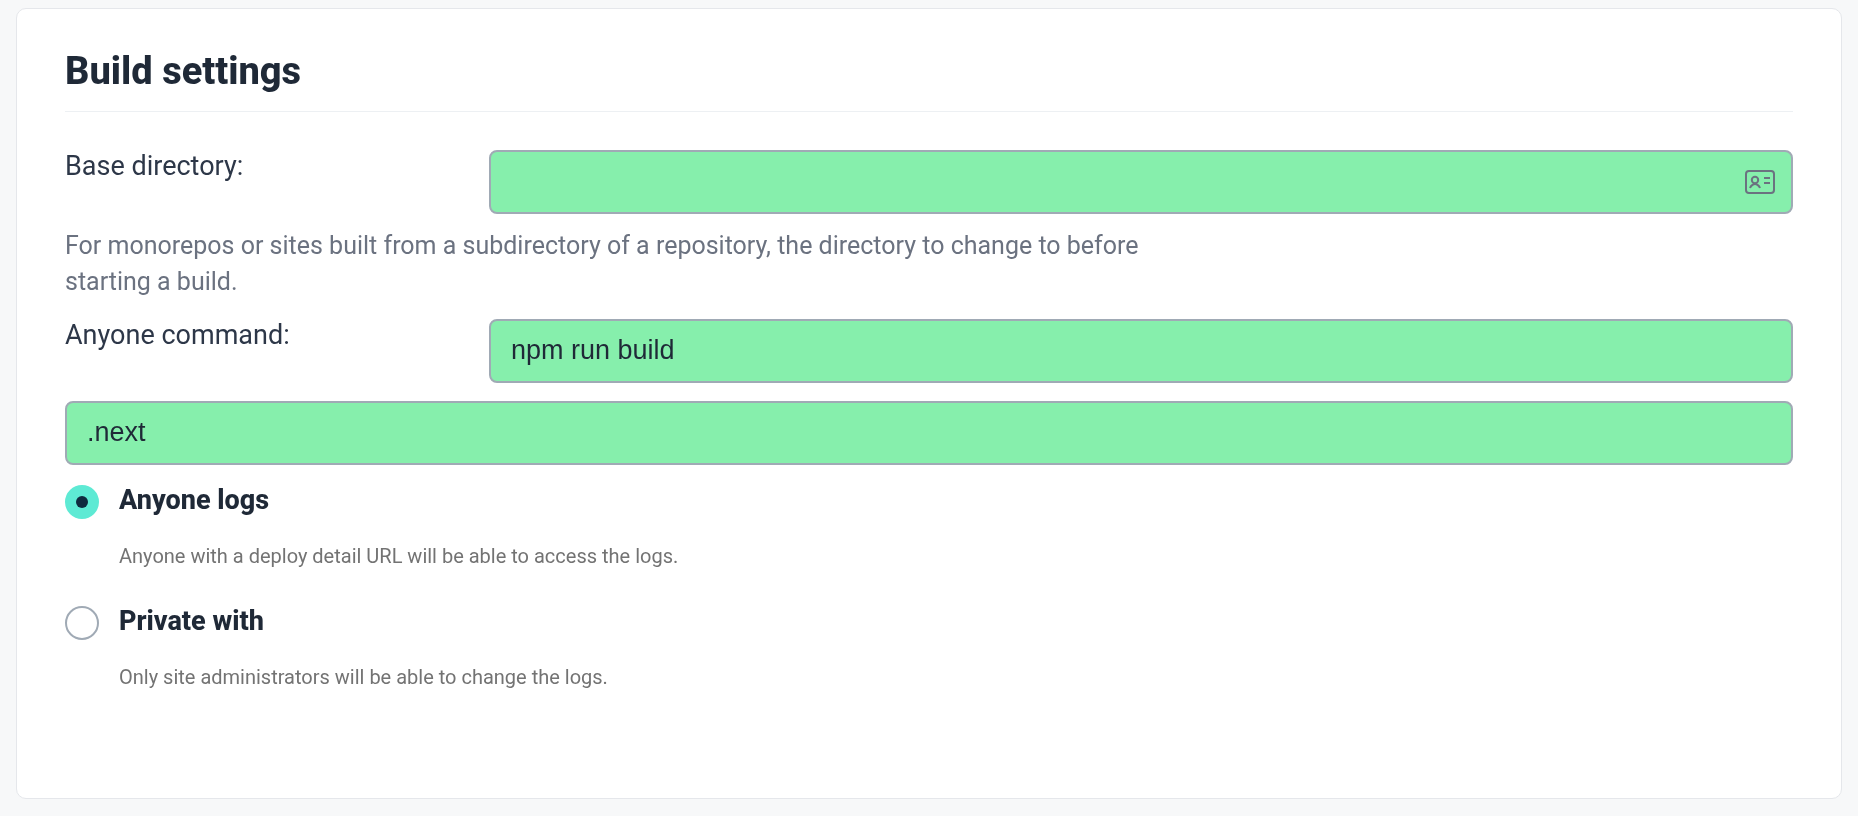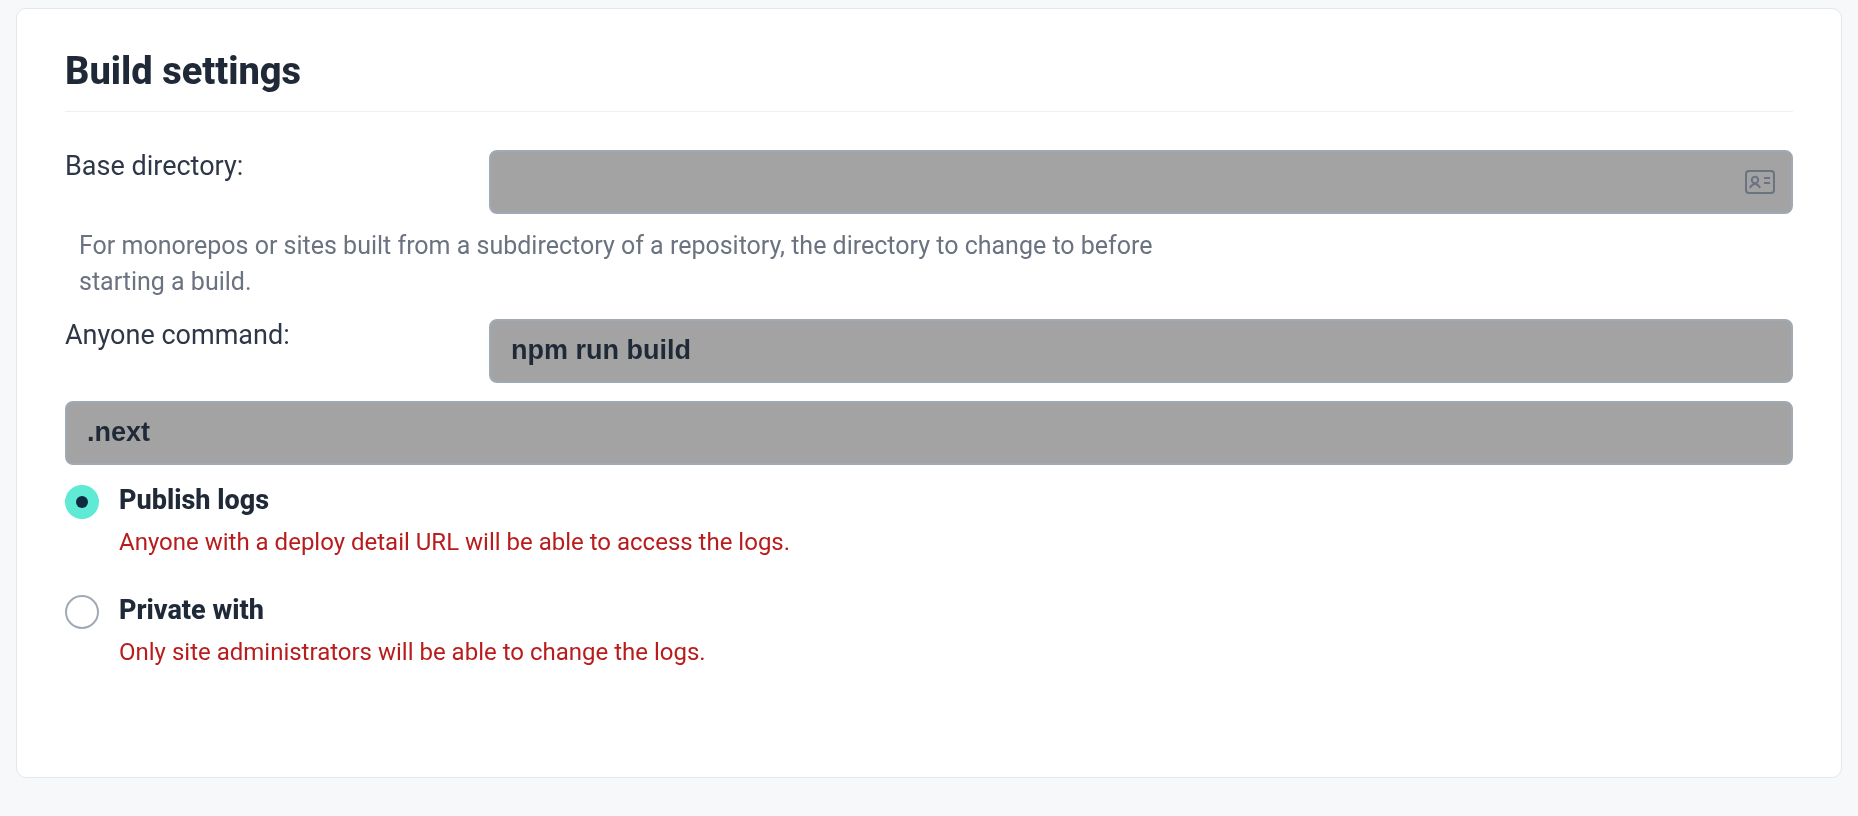--- a/index.html
+++ b/index.html
@@ -43,37 +43,37 @@
     color: #2d3748;
     font-weight: 400;
   }
   .text-input {
     flex: 1;
     height: 64px;
     border: 2px solid #a0aab5;
     border-radius: 8px;
     padding: 0 56px 0 20px;
     font-size: 27px;
-    font-weight: 700;
+    font-weight: 400;
     color: #1f2937;
-    background: #a3a3a3;
+    background: #86efac;
   }
   .input-wrap { position: relative; flex: 1; display: flex; }
   .input-icon {
     position: absolute;
     right: 18px;
     top: 50%;
     transform: translateY(-50%);
     width: 30px;
     height: 24px;
     color: #6b7280;
     pointer-events: none;
   }
   .help-text {
-    margin: 14px 0 0 14px;
+    margin: 14px 0 0 0;
     font-size: 25px;
     line-height: 1.45;
     color: #6b7280;
     max-width: 1080px;
   }
   .radio-group {
     display: flex;
     align-items: flex-start;
     gap: 24px;
     margin-top: 6px;
@@ -109,23 +109,23 @@
     background: #0f2a3f;
   }
   .radio-text { display: flex; flex-direction: column; }
   .radio-title {
     font-size: 27px;
     font-weight: 800;
     color: #1f2937;
     line-height: 1.3;
   }
   .radio-desc {
-    font-size: 24px;
-    color: #b91c1c;
-    margin-top: 8px;
+    font-size: 20px;
+    color: #737373;
+    margin-top: 24px;
     line-height: 1.4;
   }
 </style>
 </head>
 <body>
 
 <div class="card">
 
   <h2 class="section-title">Build settings</h2>
   <hr class="title-divider">
@@ -168,21 +168,21 @@
 
   <div class="form-block">
     <div class="radio-group">
       <div class="radio-options">
 
         <div class="radio-option">
           <div class="radio-control selected">
             <div class="radio-dot"></div>
           </div>
           <div class="radio-text">
-            <span class="radio-title">Publish logs</span>
+            <span class="radio-title">Anyone logs</span>
             <span class="radio-desc">Anyone with a deploy detail URL will be able to access the logs.</span>
           </div>
         </div>
 
         <div class="radio-option">
           <div class="radio-control"></div>
           <div class="radio-text">
             <span class="radio-title">Private with</span>
             <span class="radio-desc">Only site administrators will be able to change the logs.</span>
           </div>

